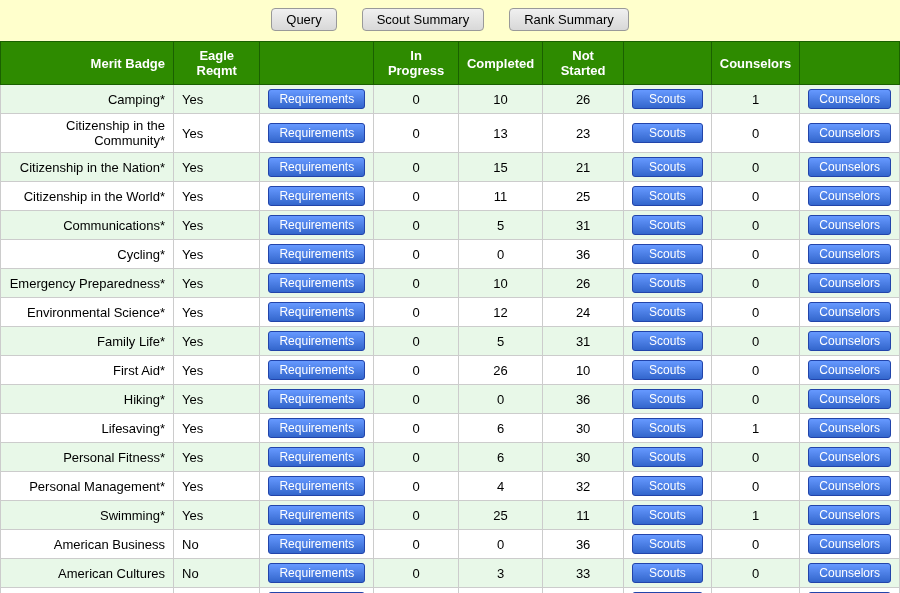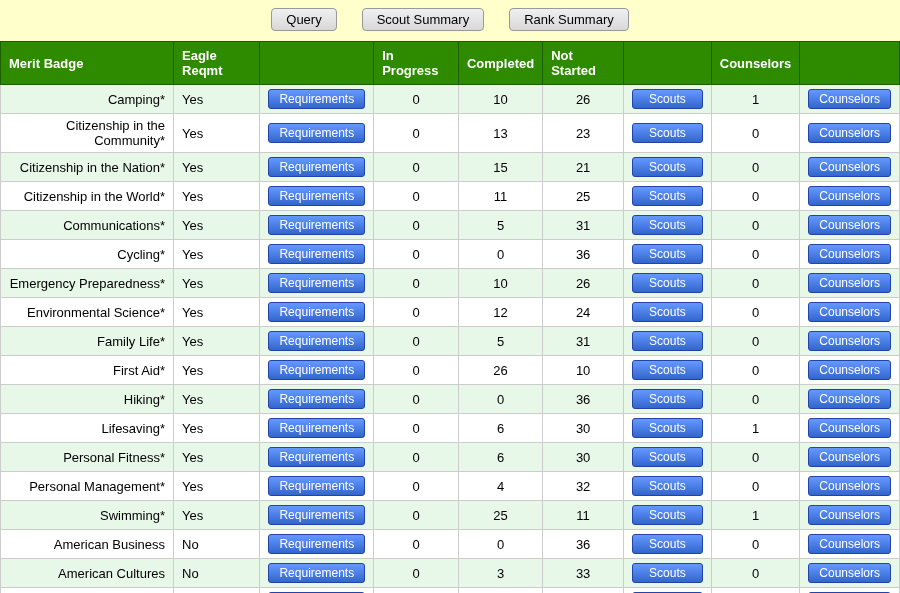--- a/index.html
+++ b/index.html
@@ -28,26 +28,26 @@
       border-collapse: collapse;
       margin: 0 auto;
     }
     thead tr {
       background-color: #2e8b00;
       color: white;
     }
     thead th {
       padding: 6px 8px;
       font-weight: bold;
-      text-align: left;
+      text-align: center;
       border: 1px solid #1a6000;
       font-size: 13px;
     }
     thead th:first-child {
-      text-align: left;
+      text-align: right;
     }
     tbody tr:nth-child(odd) {
       background-color: #e8f8e8;
     }
     tbody tr:nth-child(even) {
       background-color: #ffffff;
     }
     tbody td {
       padding: 4px 8px;
       border: 1px solid #cccccc;

